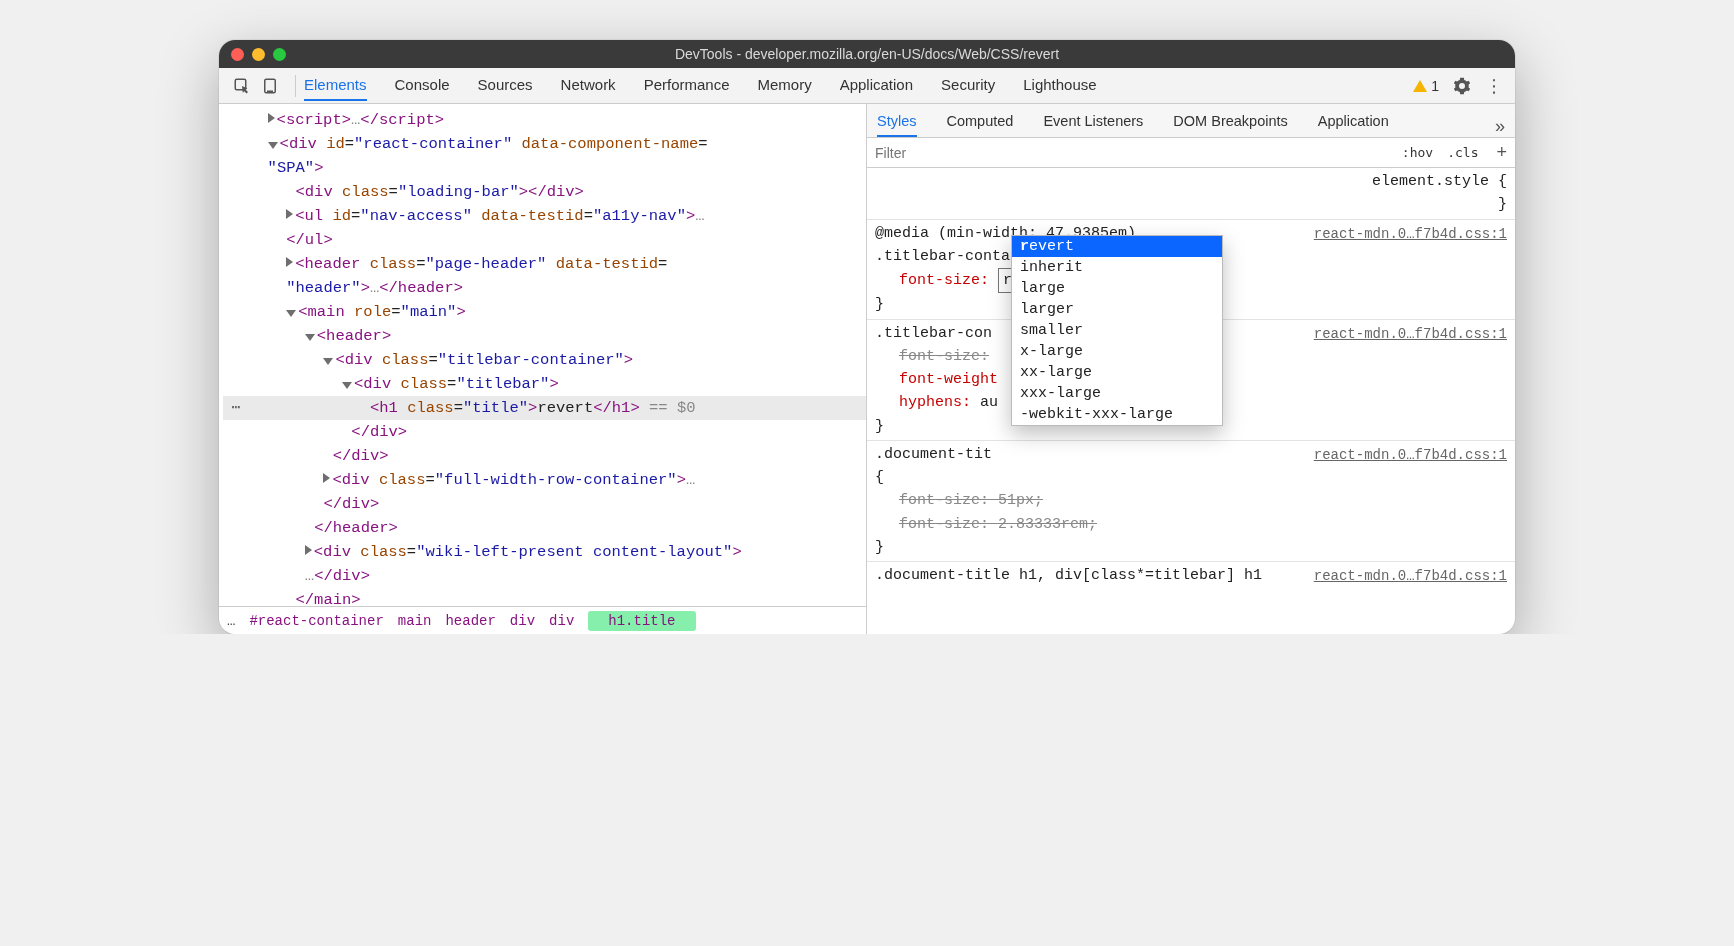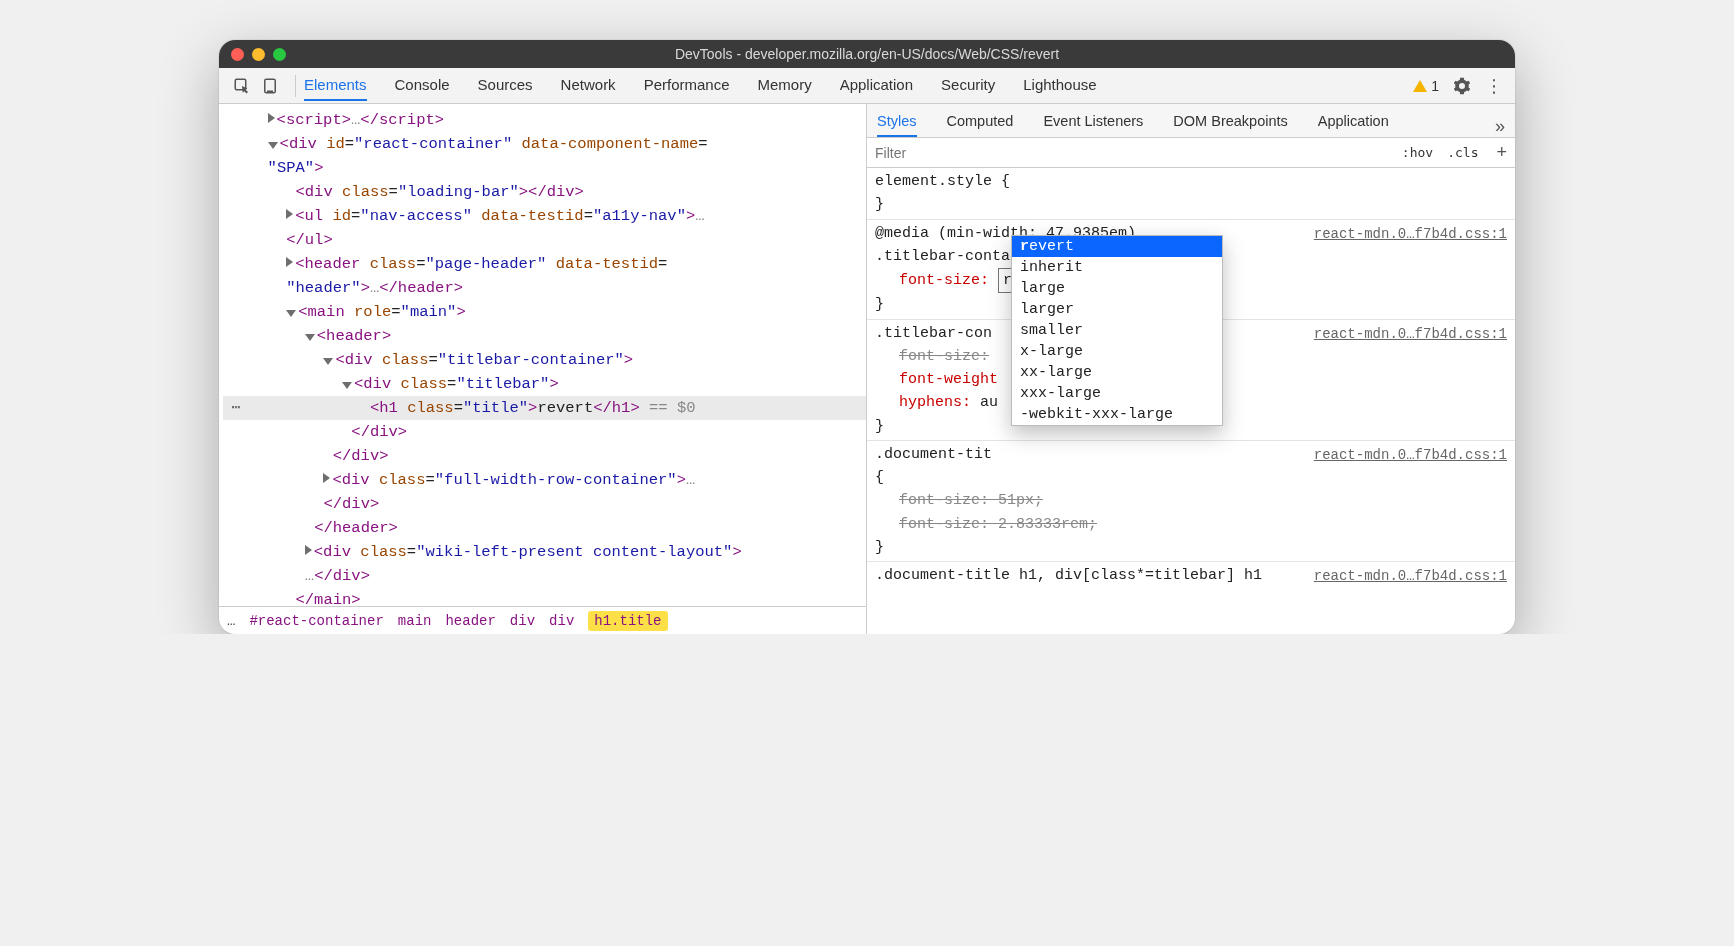--- a/index.html
+++ b/index.html
@@ -76,21 +76,21 @@
   .txt { color: #222; }
   .muted { color: #888; }
   .dom .row.selected { background: #eaeaea; }
   .dom .row.selected .gut::before { content: "⋯"; color: #666; }
   
   .crumbs {
     height: 28px; border-top: 1px solid #ccc; display: flex; align-items: center;
     font-size: 14px; padding: 0 8px; gap: 14px; color: #444;
   }
   .crumbs .tagc { color: #881280; }
-  .crumbs .sel { background: #fde047; padding: 2px 6px; border-radius: 3px; }
+  .crumbs .sel { background: #86efac; padding: 2px 20px; border-radius: 3px; }
   
   .subtabs {
     display: flex; align-items: flex-end; height: 34px; border-bottom: 1px solid #ccc;
     padding: 0 10px; gap: 30px; background: #f6f6f6;
   }
   .subtabs .stab { font-size: 14.5px; color: #333; padding: 6px 0; border-bottom: 2px solid transparent; cursor: pointer; }
   .subtabs .stab.active { color: #1a73e8; border-bottom-color: #1a73e8; }
   .subtabs .more { margin-left: auto; font-size: 18px; color: #555; }
   .filterbar {
     display: flex; align-items: center; height: 30px; border-bottom: 1px solid #ccc;
@@ -99,21 +99,21 @@
   .filterbar input {
     flex: 1; border: none; outline: none; font-size: 14px; color: #333;
     background: transparent;
   }
   .filterbar .chip { font-family: Menlo, monospace; font-size: 13px; color: #333; }
   .filterbar .plus { font-size: 18px; color: #555; margin-left: 4px; }
   .styles {
     flex: 1; overflow: hidden; font-size: 15px; line-height: 1.55;
   }
   .rule { border-top: 1px solid #e3e3e3; padding: 2px 8px 2px 8px; position: relative; }
-  .rule:first-child { border-top: none; }
+  .rule:first-child { border-top: none; text-align: right; }
   .rule .src { position: absolute; right: 8px; top: 4px; color: #666; text-decoration: underline; font-size: 14px; }
   .sel-css { color: #222; }
   .prop { color: #c80000; }
   .valcss { color: #222; }
   .indent { display: inline-block; width: 24px; }
   .tri-sm {
     display:inline-block; width:0; height:0;
     border-top:4px solid transparent; border-bottom:4px solid transparent;
     border-left:6px solid #6e6e6e; margin-right:4px; transform: translateY(-1px);
   }

